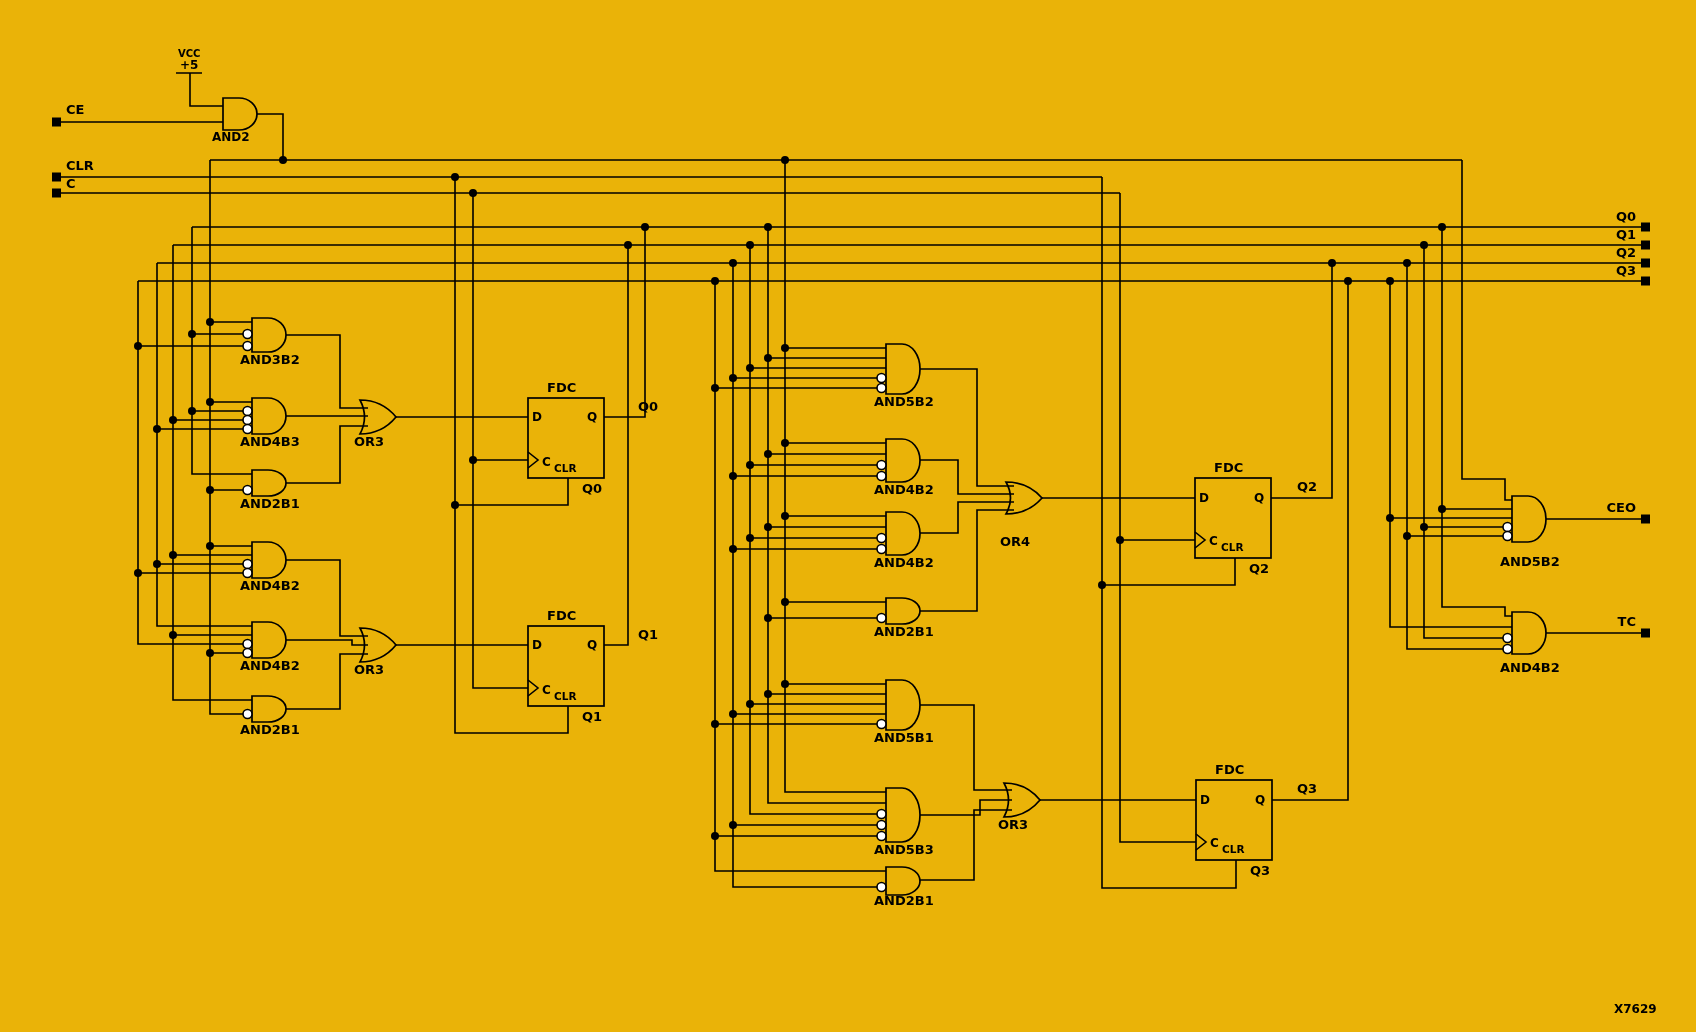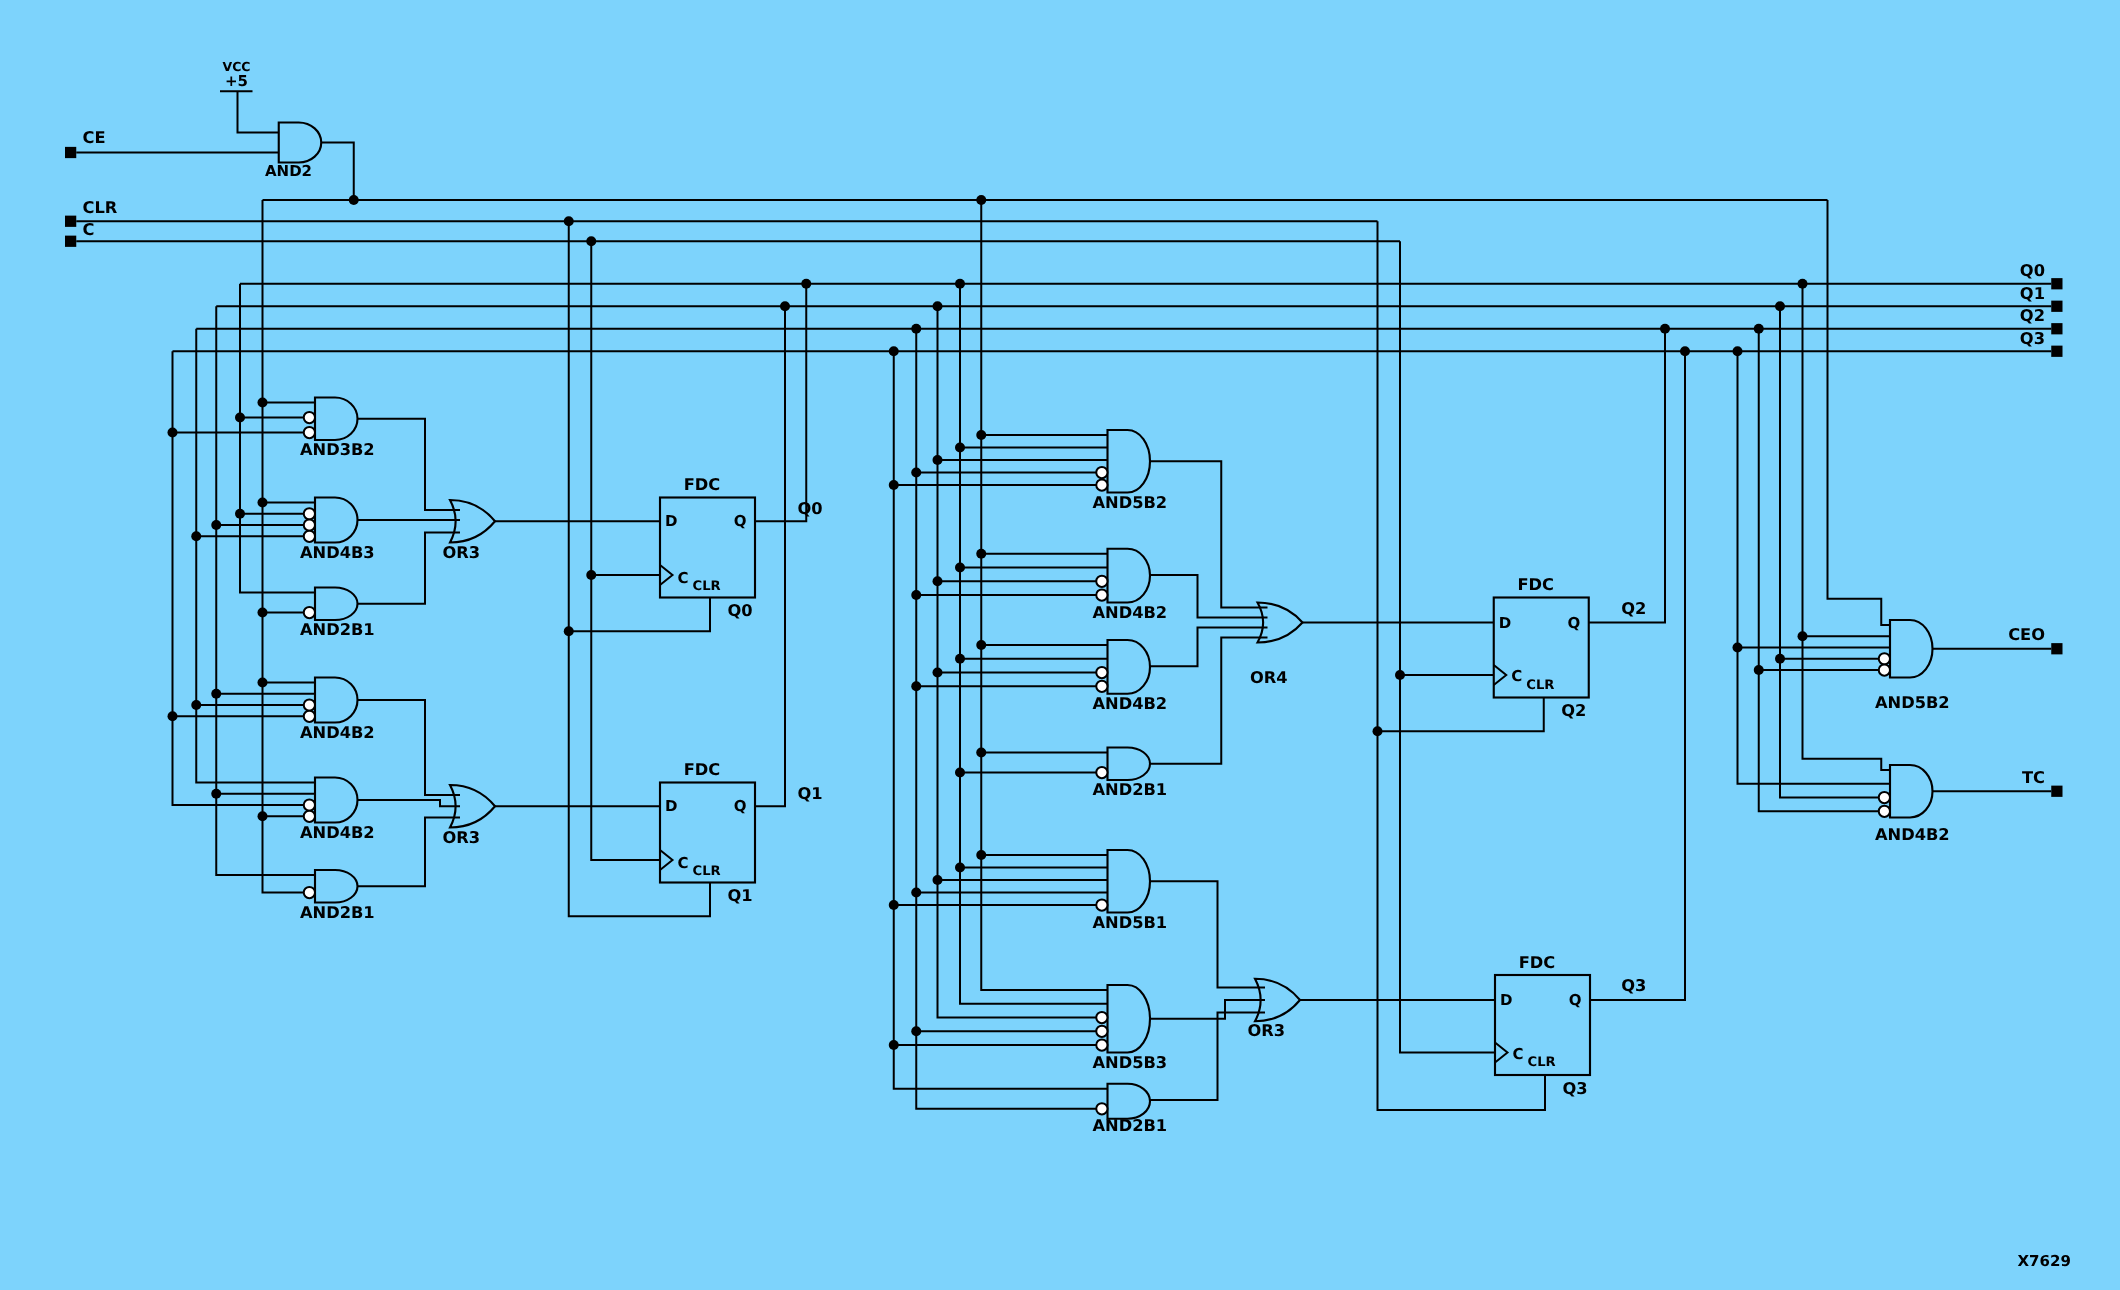--- a/index.html
+++ b/index.html
@@ -1,16 +1,16 @@
 <!DOCTYPE html>
 <html><head>
 <meta charset="utf-8">
 <style>
   html,body{margin:0;padding:0;background:#ffffff;}
-  .stage{width:1696px;height:1032px;position:relative;background:#7dd3fc;}
+  .stage{width:1696px;height:1032px;position:relative;background:#eab308;}
   svg{display:block;}
   .w{fill:none;stroke:#000000;stroke-width:1.6;}
   .body{fill:none;stroke:#000000;stroke-width:1.7;}
   .box{fill:none;stroke:#000000;stroke-width:1.7;}
   text{font-family:"DejaVu Sans","Liberation Sans",sans-serif;font-weight:bold;fill:#000000;}
   .t10{font-size:10px;}
   .t11{font-size:10.5px;}
   .t12{font-size:12px;}
   .t13{font-size:13px;}
   .end{text-anchor:end;}

